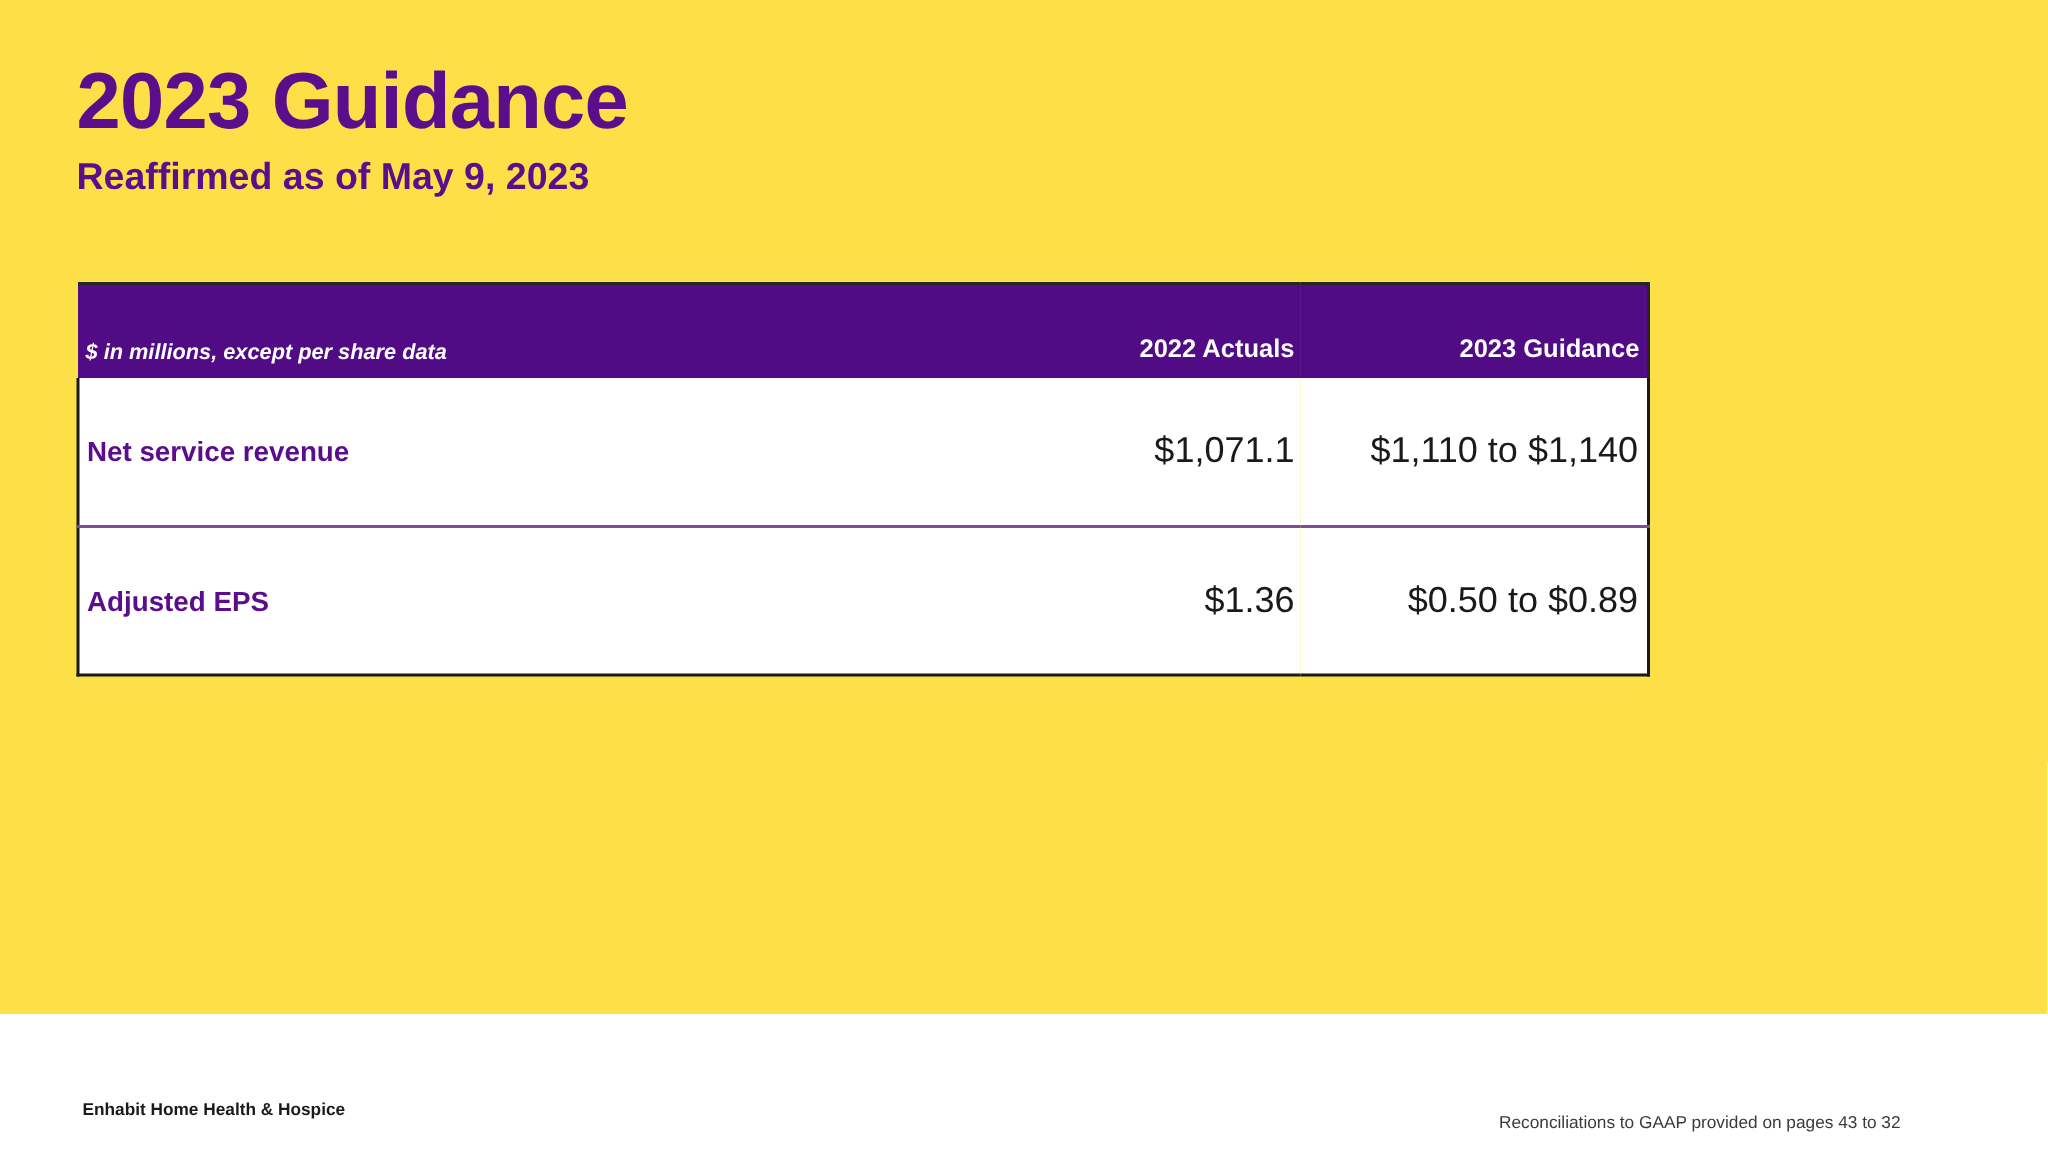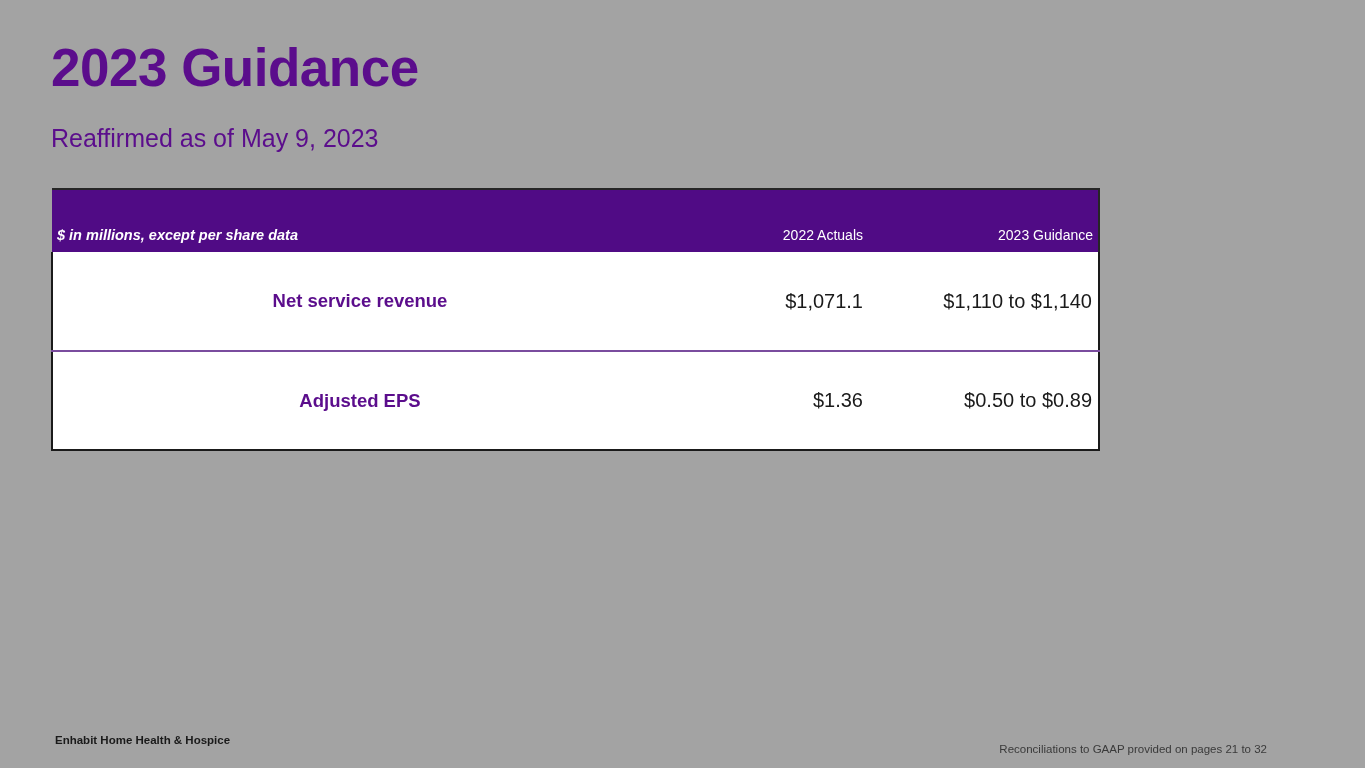--- a/index.html
+++ b/index.html
@@ -9,22 +9,22 @@
     width: 1365px;
     height: 768px;
     background: #ffffff;
     font-family: "Liberation Sans", sans-serif;
     overflow: hidden;
   }
 
   .slide {
     position: relative;
     width: 1365px;
-    height: 768px;
-    background: #a3a3a3;
+    height: 676px;
+    background: #fde047;
   }
 
   
   .title-block {
     position: absolute;
     left: 51px;
     top: 40px;
     width: 900px;
   }
 
@@ -32,23 +32,23 @@
     font-size: 53px;
     font-weight: bold;
     color: #5B0D8C;
     line-height: 1.05;
     letter-spacing: -0.5px;
     white-space: nowrap;
   }
 
   .slide-subtitle {
     font-size: 25px;
-    font-weight: normal;
+    font-weight: bold;
     color: #5B0D8C;
-    margin-top: 28px;
+    margin-top: 8px;
     white-space: nowrap;
   }
 
   
   .guidance-table {
     position: absolute;
     left: 51px;
     top: 188px;
     width: 1047px;
     border-collapse: collapse;
@@ -76,22 +76,22 @@
   .guidance-table thead th.th-label {
     text-align: left;
     padding-left: 5px;
     font-size: 14.5px;
     font-weight: bold;
     font-style: italic;
   }
 
   .guidance-table thead th.th-num {
     text-align: right;
-    font-size: 14px;
-    font-weight: normal;
+    font-size: 17px;
+    font-weight: bold;
     font-style: normal;
     padding-right: 4px;
   }
 
   .guidance-table thead th.th-last {
     border-right: 2px solid #262626;
     padding-right: 5px;
   }
 
   
@@ -100,31 +100,31 @@
     vertical-align: middle;
     background: #ffffff;
     border-bottom: 2px solid #7A4C9E;
   }
 
   .guidance-table tbody tr:last-child td {
     border-bottom: 2px solid #1a1a1a;
   }
 
   .guidance-table tbody td.td-label {
-    text-align: center;
+    text-align: left;
     padding-left: 5px;
     font-size: 18.5px;
     font-weight: bold;
     color: #5B0D8C;
     border-left: 2px solid #1a1a1a;
   }
 
   .guidance-table tbody td.td-num {
     text-align: right;
-    font-size: 20px;
+    font-size: 24px;
     color: #1a1a1a;
     padding-right: 4px;
   }
 
   .guidance-table tbody td.td-last {
     border-right: 2px solid #1a1a1a;
     padding-right: 6px;
   }
 
   
@@ -189,17 +189,17 @@
       <tr>
         <td class="td-label">Adjusted EPS</td>
         <td class="td-num">$1.36</td>
         <td class="td-num td-last">$0.50 to $0.89</td>
       </tr>
     </tbody>
   </table>
 
   <div class="footer-brand">Enhabit Home Health &amp; Hospice</div>
 
-  <div class="footer-note">Reconciliations to GAAP provided on pages 21 to 32</div>
+  <div class="footer-note">Reconciliations to GAAP provided on pages 43 to 32</div>
 
   <div class="footer-page">17</div>
 
 </div>
 
 </body></html>

